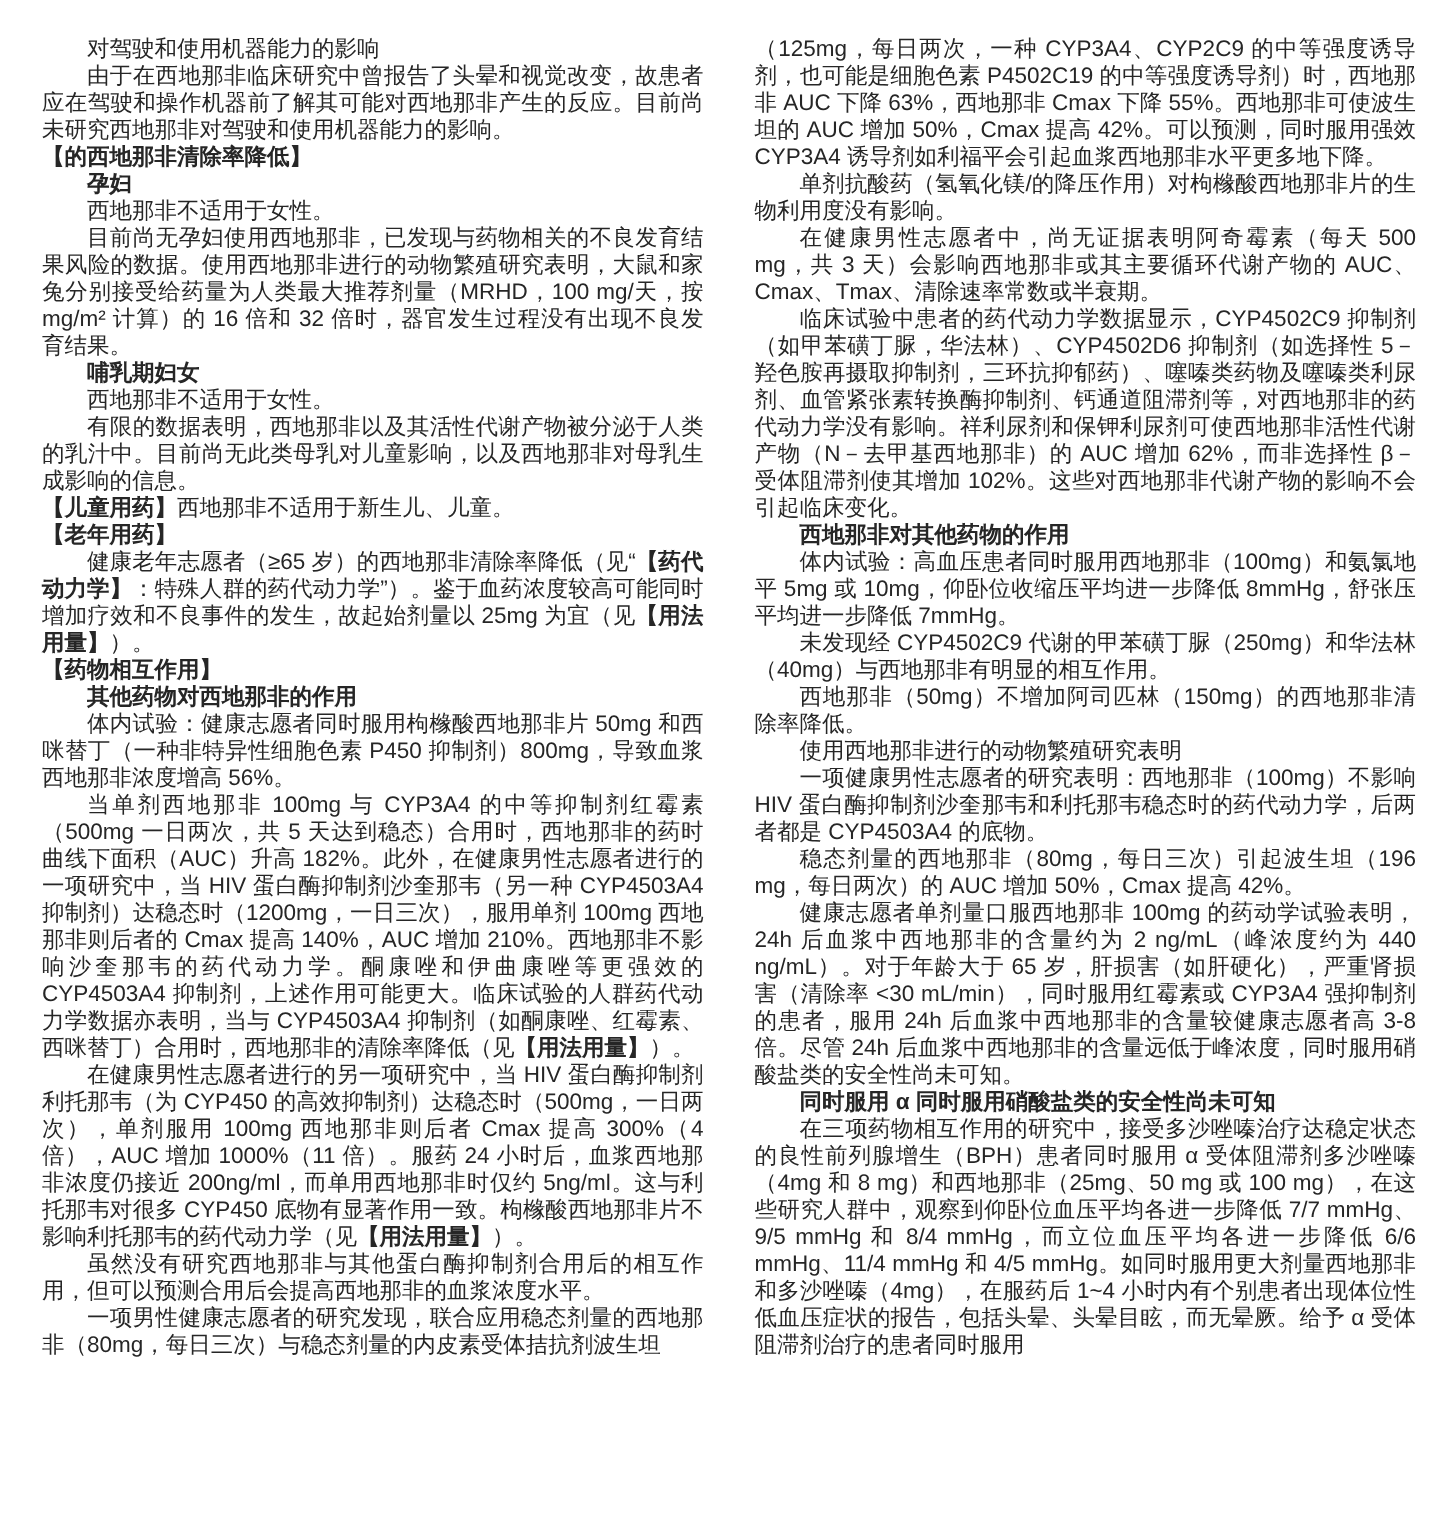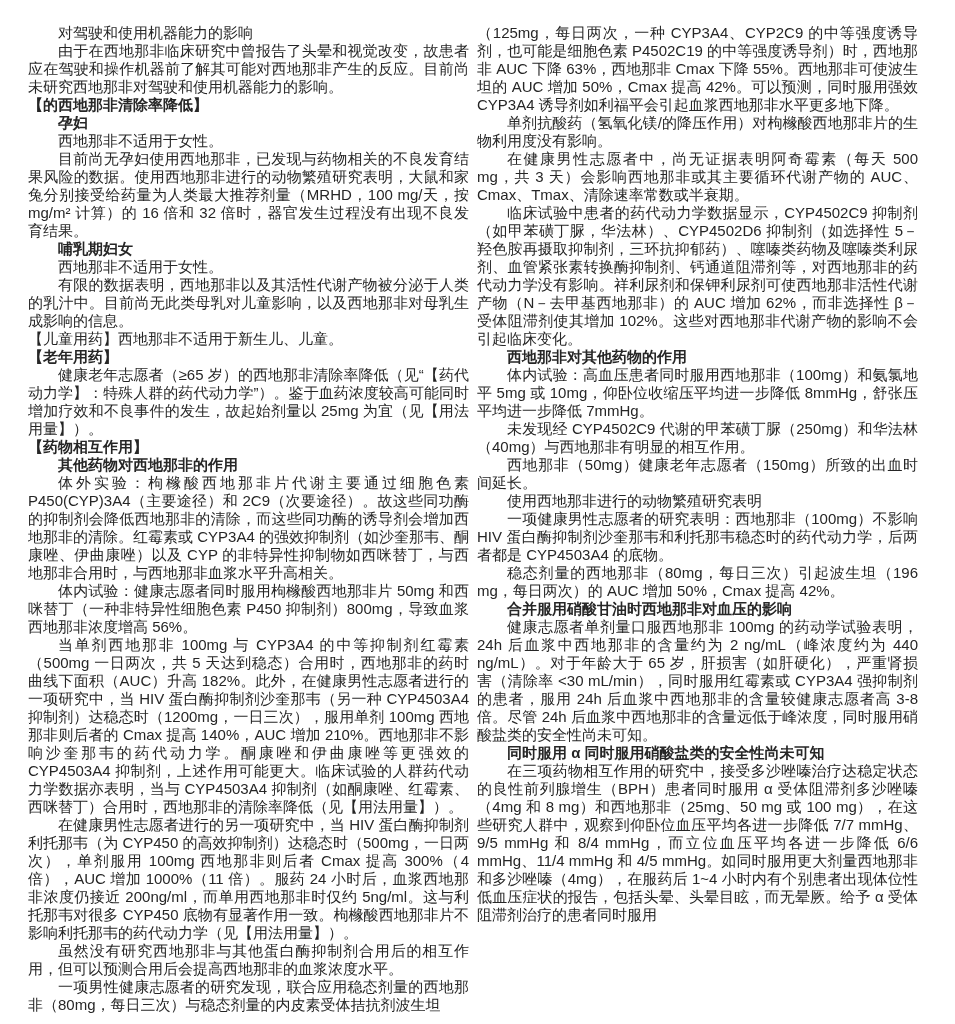--- a/index.html
+++ b/index.html
@@ -12,35 +12,35 @@
     width: 955px;
     height: 1024px;
     box-sizing: border-box;
     background: #ffffff;
     color: #262626;
     font-family: "Liberation Sans", "DejaVu Sans", sans-serif;
     font-size: 15px;
     line-height: 18px;
     padding: 24px 25px 0 28px;
     display: flex;
-    gap: 8px;
+    gap: 34px;
     overflow: hidden;
   }
   .col {
     width: 441px;
     flex: 0 0 441px;
     text-align: justify;
   }
   .col p {
     margin: 0;
   }
   .ind   { text-indent: 2em; }
   .bold  { font-weight: 700; }
   .gap   { margin-top: 8px; }
-  b      { font-weight: 400; }
+  b      { font-weight: 700; }
 </style>
 </head>
 <body>
 
 <div class="page">
 
   <div class="col">
     <p class="ind">对驾驶和使用机器能力的影响</p>
     <p class="ind">由于在西地那非临床研究中曾报告了头晕和视觉改变，故患者应在驾驶和操作机器前了解其可能对西地那非产生的反应。目前尚未研究西地那非对驾驶和使用机器能力的影响。</p>
     <p class="bold gap">【的西地那非清除率降低】</p>
@@ -48,39 +48,37 @@
     <p class="ind">西地那非不适用于女性。</p>
     <p class="ind">目前尚无孕妇使用西地那非，已发现与药物相关的不良发育结果风险的数据。使用西地那非进行的动物繁殖研究表明，大鼠和家兔分别接受给药量为人类最大推荐剂量（MRHD，100 mg/天，按 mg/m² 计算）的 16 倍和 32 倍时，器官发生过程没有出现不良发育结果。</p>
     <p class="bold ind gap">哺乳期妇女</p>
     <p class="ind">西地那非不适用于女性。</p>
     <p class="ind">有限的数据表明，西地那非以及其活性代谢产物被分泌于人类的乳汁中。目前尚无此类母乳对儿童影响，以及西地那非对母乳生成影响的信息。</p>
     <p class="gap"><b>【儿童用药】</b><span>西地那非不适用于新生儿、儿童。</span></p>
     <p class="bold">【老年用药】</p>
     <p class="ind"><span>健康老年志愿者（≥65 岁）的西地那非清除率降低（见“</span><b>【药代动力学】</b><span>：特殊人群的药代动力学”）。鉴于血药浓度较高可能同时增加疗效和不良事件的发生，故起始剂量以 25mg 为宜（见</span><b>【用法用量】</b><span>）。</span></p>
     <p class="bold gap">【药物相互作用】</p>
     <p class="bold ind">其他药物对西地那非的作用</p>
-    <p class="ind">体外实验：枸橼酸西地那非片代谢主要通过细胞色素 P450(CYP)3A4（主要途径）和 2C9（次要途径）。故这些同功酶的抑制剂会降低西地那非的清除，而这些同功酶的诱导剂会增加西地那非的清除。红霉素或 CYP3A4 的强效抑制剂（如沙奎那韦、酮康唑、伊曲康唑）以及 CYP 的非特异性抑制物如西咪替丁，与西地那非合用时，与西地那非血浆水平升高相关。</p>
     <p class="ind">体内试验：健康志愿者同时服用枸橼酸西地那非片 50mg 和西咪替丁（一种非特异性细胞色素 P450 抑制剂）800mg，导致血浆西地那非浓度增高 56%。</p>
     <p class="ind"><span>当单剂西地那非 100mg 与 CYP3A4 的中等抑制剂红霉素（500mg 一日两次，共 5 天达到稳态）合用时，西地那非的药时曲线下面积（AUC）升高 182%。此外，在健康男性志愿者进行的一项研究中，当 HIV 蛋白酶抑制剂沙奎那韦（另一种 CYP4503A4 抑制剂）达稳态时（1200mg，一日三次），服用单剂 100mg 西地那非则后者的 Cmax 提高 140%，AUC 增加 210%。西地那非不影响沙奎那韦的药代动力学。酮康唑和伊曲康唑等更强效的 CYP4503A4 抑制剂，上述作用可能更大。临床试验的人群药代动力学数据亦表明，当与 CYP4503A4 抑制剂（如酮康唑、红霉素、西咪替丁）合用时，西地那非的清除率降低（见</span><b>【用法用量】</b><span>）。</span></p>
     <p class="ind"><span>在健康男性志愿者进行的另一项研究中，当 HIV 蛋白酶抑制剂利托那韦（为 CYP450 的高效抑制剂）达稳态时（500mg，一日两次），单剂服用 100mg 西地那非则后者 Cmax 提高 300%（4 倍），AUC 增加 1000%（11 倍）。服药 24 小时后，血浆西地那非浓度仍接近 200ng/ml，而单用西地那非时仅约 5ng/ml。这与利托那韦对很多 CYP450 底物有显著作用一致。枸橼酸西地那非片不影响利托那韦的药代动力学（见</span><b>【用法用量】</b><span>）。</span></p>
     <p class="ind">虽然没有研究西地那非与其他蛋白酶抑制剂合用后的相互作用，但可以预测合用后会提高西地那非的血浆浓度水平。</p>
     <p class="ind">一项男性健康志愿者的研究发现，联合应用稳态剂量的西地那非（80mg，每日三次）与稳态剂量的内皮素受体拮抗剂波生坦</p>
   </div>
 
   <div class="col">
     <p>（125mg，每日两次，一种 CYP3A4、CYP2C9 的中等强度诱导剂，也可能是细胞色素 P4502C19 的中等强度诱导剂）时，西地那非 AUC 下降 63%，西地那非 Cmax 下降 55%。西地那非可使波生坦的 AUC 增加 50%，Cmax 提高 42%。可以预测，同时服用强效 CYP3A4 诱导剂如利福平会引起血浆西地那非水平更多地下降。</p>
     <p class="ind">单剂抗酸药（氢氧化镁/的降压作用）对枸橼酸西地那非片的生物利用度没有影响。</p>
     <p class="ind">在健康男性志愿者中，尚无证据表明阿奇霉素（每天 500 mg，共 3 天）会影响西地那非或其主要循环代谢产物的 AUC、Cmax、Tmax、清除速率常数或半衰期。</p>
     <p class="ind">临床试验中患者的药代动力学数据显示，CYP4502C9 抑制剂（如甲苯磺丁脲，华法林）、CYP4502D6 抑制剂（如选择性 5－羟色胺再摄取抑制剂，三环抗抑郁药）、噻嗪类药物及噻嗪类利尿剂、血管紧张素转换酶抑制剂、钙通道阻滞剂等，对西地那非的药代动力学没有影响。祥利尿剂和保钾利尿剂可使西地那非活性代谢产物（N－去甲基西地那非）的 AUC 增加 62%，而非选择性 β－受体阻滞剂使其增加 102%。这些对西地那非代谢产物的影响不会引起临床变化。</p>
     <p class="bold ind gap">西地那非对其他药物的作用</p>
     <p class="ind">体内试验：高血压患者同时服用西地那非（100mg）和氨氯地平 5mg 或 10mg，仰卧位收缩压平均进一步降低 8mmHg，舒张压平均进一步降低 7mmHg。</p>
     <p class="ind">未发现经 CYP4502C9 代谢的甲苯磺丁脲（250mg）和华法林（40mg）与西地那非有明显的相互作用。</p>
-    <p class="ind">西地那非（50mg）健康老年志愿者（150mg）所致的出血时间延长。</p>
+    <p class="ind">西地那非（50mg）不增加阿司匹林（150mg）的西地那非清除率降低。</p>
     <p class="ind">使用西地那非进行的动物繁殖研究表明</p>
     <p class="ind">一项健康男性志愿者的研究表明：西地那非（100mg）不影响 HIV 蛋白酶抑制剂沙奎那韦和利托那韦稳态时的药代动力学，后两者都是 CYP4503A4 的底物。</p>
     <p class="ind">稳态剂量的西地那非（80mg，每日三次）引起波生坦（196 mg，每日两次）的 AUC 增加 50%，Cmax 提高 42%。</p>
-    <p class="bold ind gap">合并服用硝酸甘油时西地那非对血压的影响</p>
     <p class="ind">健康志愿者单剂量口服西地那非 100mg 的药动学试验表明，24h 后血浆中西地那非的含量约为 2 ng/mL（峰浓度约为 440 ng/mL）。对于年龄大于 65 岁，肝损害（如肝硬化），严重肾损害（清除率 &lt;30 mL/min），同时服用红霉素或 CYP3A4 强抑制剂的患者，服用 24h 后血浆中西地那非的含量较健康志愿者高 3-8 倍。尽管 24h 后血浆中西地那非的含量远低于峰浓度，同时服用硝酸盐类的安全性尚未可知。</p>
     <p class="bold ind gap">同时服用 α 同时服用硝酸盐类的安全性尚未可知</p>
     <p class="ind">在三项药物相互作用的研究中，接受多沙唑嗪治疗达稳定状态的良性前列腺增生（BPH）患者同时服用 α 受体阻滞剂多沙唑嗪（4mg 和 8 mg）和西地那非（25mg、50 mg 或 100 mg），在这些研究人群中，观察到仰卧位血压平均各进一步降低 7/7 mmHg、9/5 mmHg 和 8/4 mmHg，而立位血压平均各进一步降低 6/6 mmHg、11/4 mmHg 和 4/5 mmHg。如同时服用更大剂量西地那非和多沙唑嗪（4mg），在服药后 1~4 小时内有个别患者出现体位性低血压症状的报告，包括头晕、头晕目眩，而无晕厥。给予 α 受体阻滞剂治疗的患者同时服用</p>
   </div>
 
 </div>
 
 </body></html>

